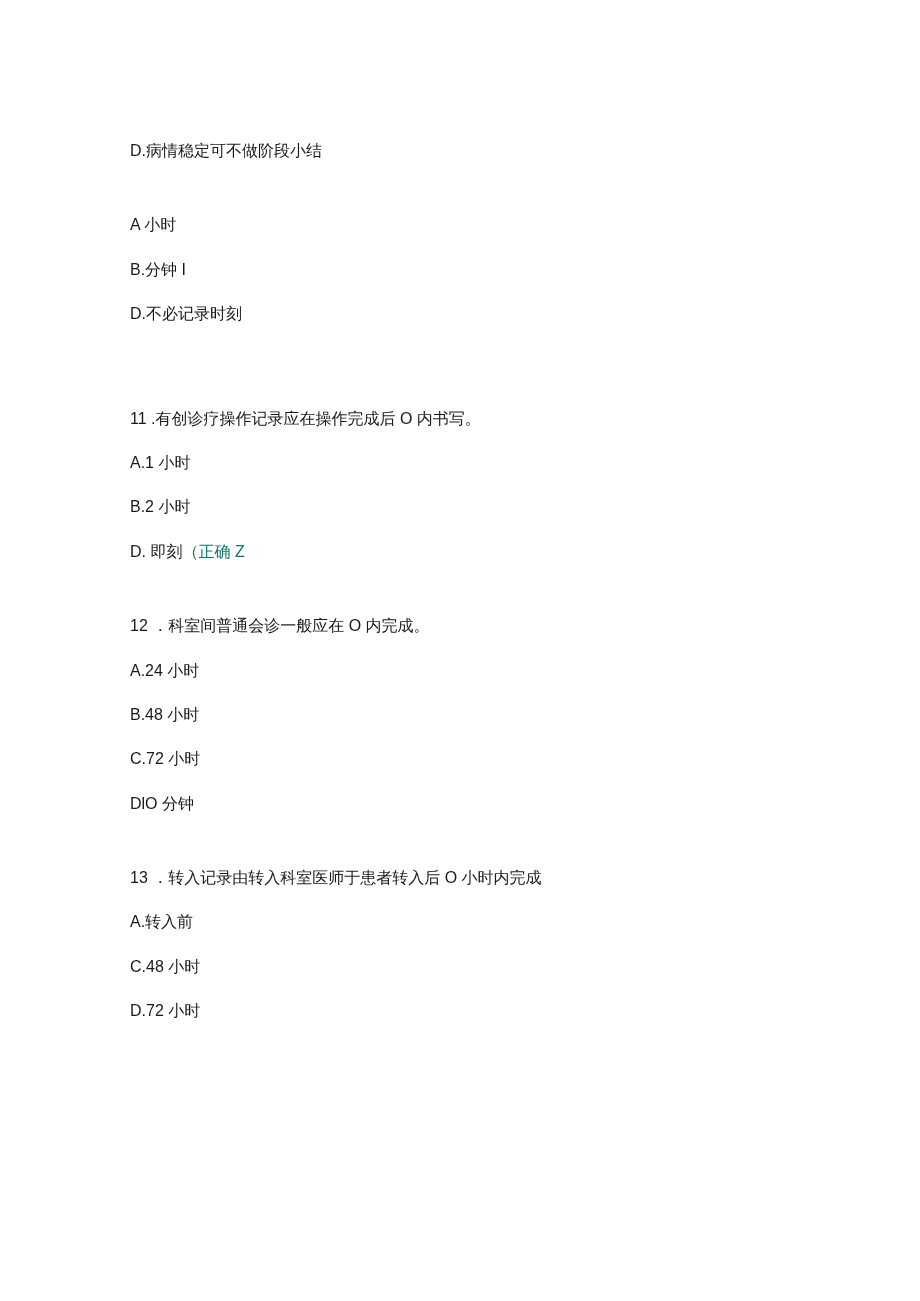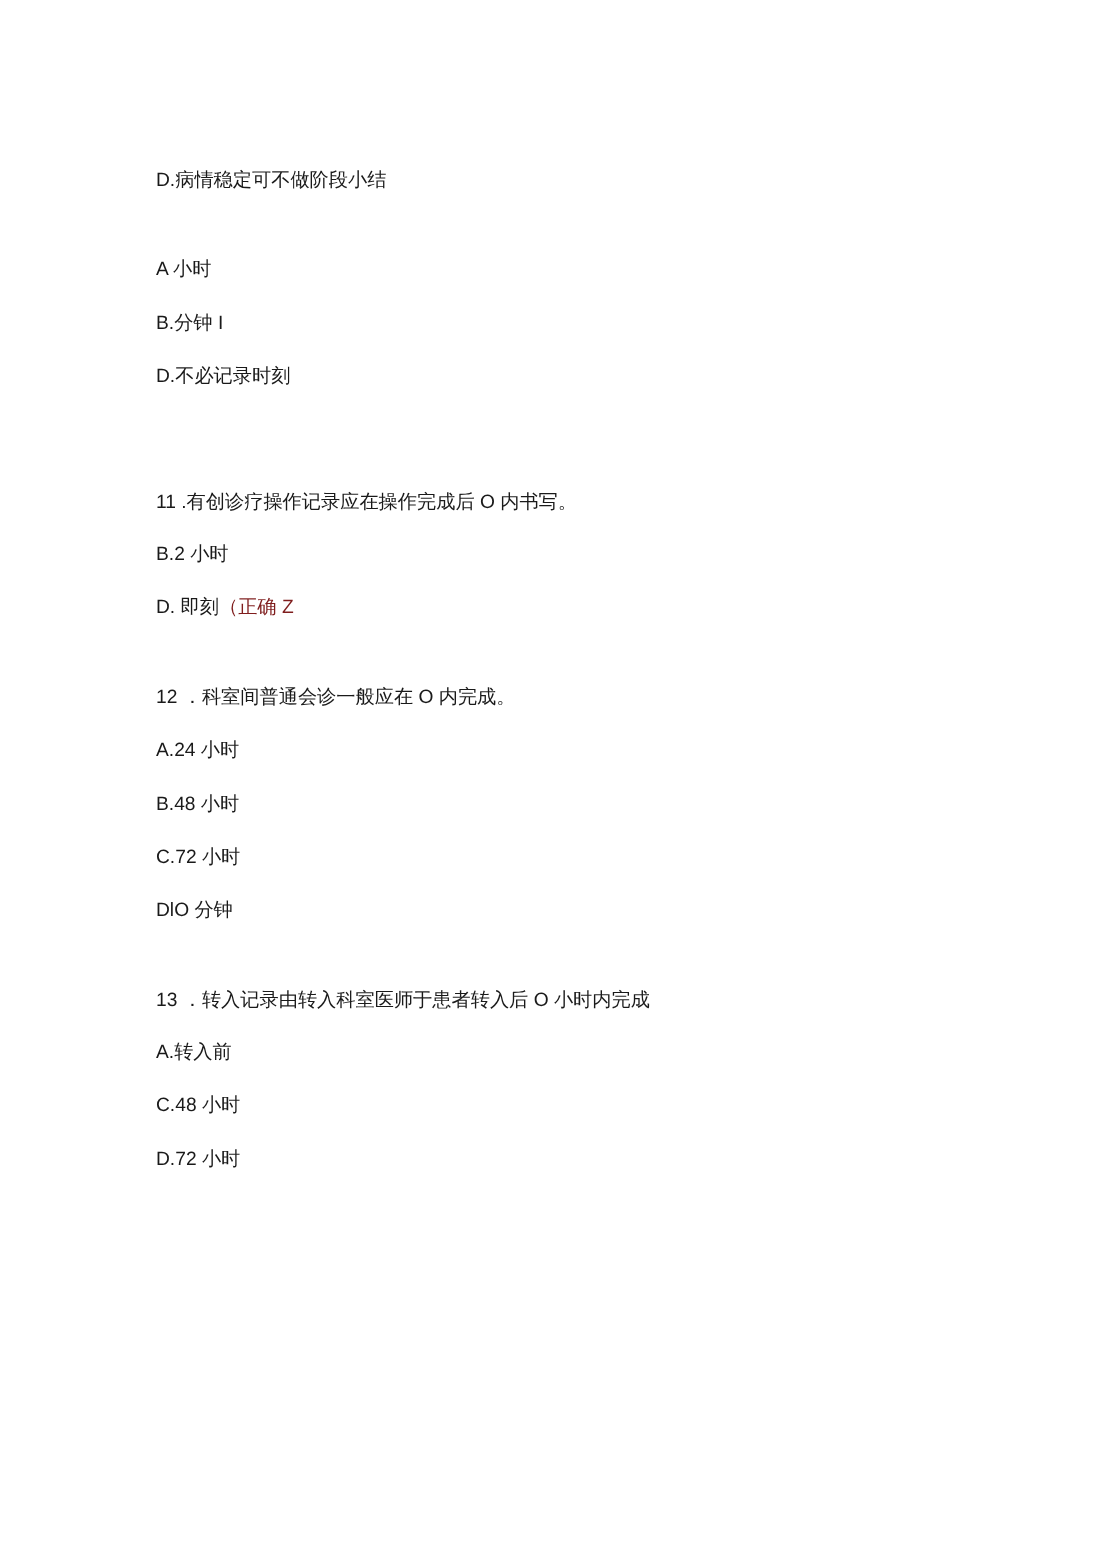--- a/index.html
+++ b/index.html
@@ -15,40 +15,41 @@
     color: #1a1a1a;
     line-height: 1.4;
   }
   .line {
     margin-bottom: 22px;
   }
   .block-gap {
     height: 30px;
   }
   .correct {
-    color: #7f1d1d;
+    color: #0f766e;
   }
 </style>
 </head>
 <body>
 
 <div class="page">
 
   <div class="line">D.病情稳定可不做阶段小结</div>
 
   <div class="block-gap"></div>
 
   <div class="line">A 小时</div>
   <div class="line">B.分钟 I</div>
   <div class="line">D.不必记录时刻</div>
 
   <div class="block-gap"></div>
   <div class="block-gap"></div>
 
   <div class="line">11 .有创诊疗操作记录应在操作完成后 O 内书写。</div>
+  <div class="line">A.1 小时</div>
   <div class="line">B.2 小时</div>
   <div class="line">
     <span>D. 即刻</span><span class="correct">（正确 Z</span>
   </div>
 
   <div class="block-gap"></div>
 
   <div class="line">12 ．科室间普通会诊一般应在 O 内完成。</div>
   <div class="line">A.24 小时</div>
   <div class="line">B.48 小时</div>

